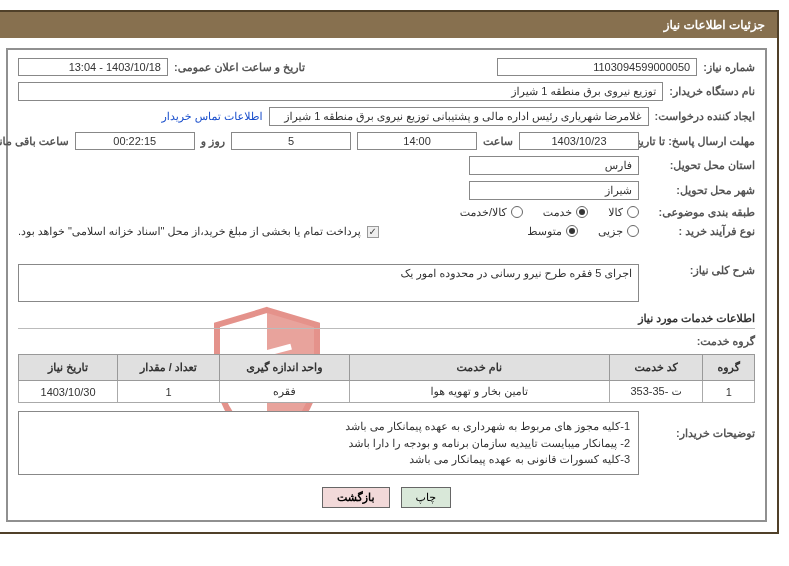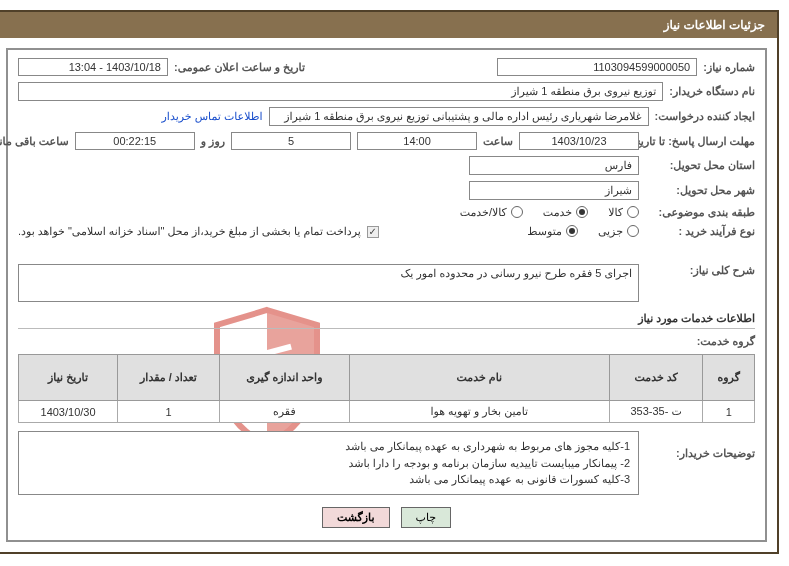--- a/index.html
+++ b/index.html
@@ -103,21 +103,21 @@
   margin: 10px 0 6px 0;
 }
 .data-table {
   width: 100%;
   border-collapse: collapse;
   margin-top: 4px;
 }
 .data-table th {
   background: #e0e0e0;
   border: 1px solid #999;
-  padding: 16px 6px;
+  padding: 6px 6px;
   font-weight: bold;
   font-size: 11px;
 }
 .data-table td {
   border: 1px solid #aaa;
   padding: 4px 6px;
   text-align: center;
   background: #fff;
 }
 .note-box {

